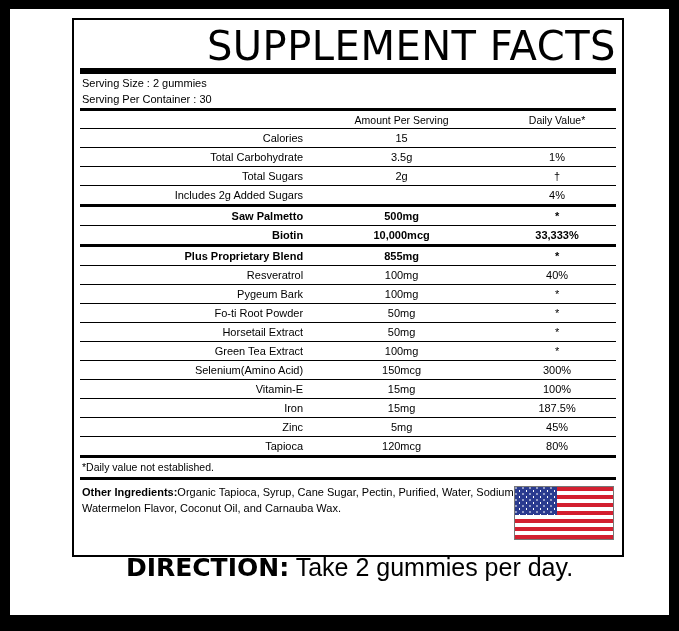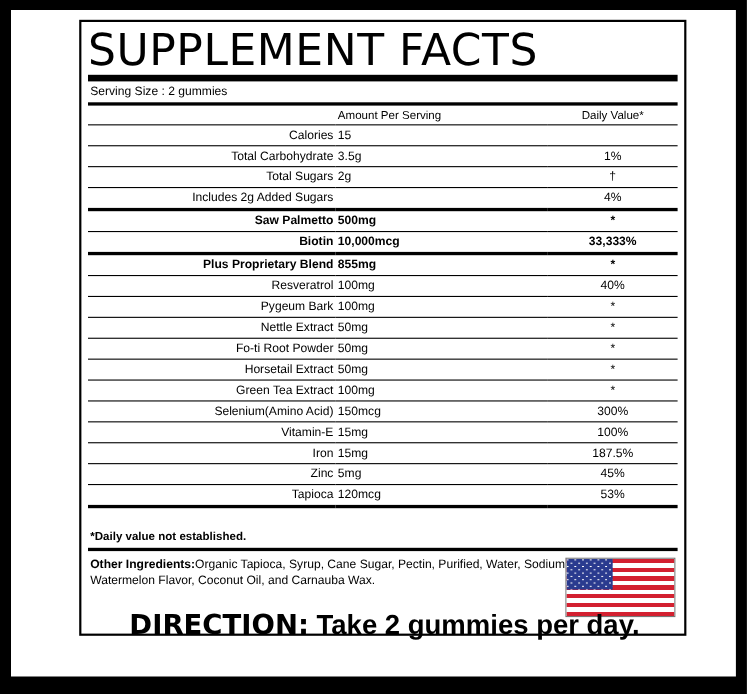--- a/index.html
+++ b/index.html
@@ -41,21 +41,21 @@
     box-sizing: border-box;
     border: 2px solid #000;
     background: #fff;
     padding: 4px 6px 6px 6px;
   }
   .title {
     font-family: "DejaVu Sans", sans-serif;
     font-size: 40px;
     letter-spacing: 0.5px;
     font-weight: 400;
-    text-align: left;
+    text-align: right;
     line-height: 1.02;
     margin: 2px 0 1px 0;
     white-space: nowrap;
   }
   .rule-heavy {
     border-bottom: 6px solid #000;
     margin: 1px 0 2px 0;
   }
   .rule-med {
     border-bottom: 3px solid #000;
@@ -69,34 +69,33 @@
     width: 100%;
     border-collapse: collapse;
     font-size: 11px;
   }
   table.facts td {
     padding: 3px 2px 3px 2px;
     vertical-align: bottom;
     border-bottom: 1px solid #000;
   }
   td.c-name { text-align: right; width: 42%; padding-left: 2px;}
-  td.c-amt  { width: 36%; }
+  td.c-amt  { text-align: center; width: 36%; }
   td.c-dv   { text-align: center; width: 22%; padding-right: 2px;}
   tr.hdr td {
     border-bottom: 1px solid #000;
     font-size: 10.5px;
     padding-bottom: 2px;
   }
   tr.thick td { border-bottom: 3px solid #000; margin-left: 18px; }
   tr.bold td { font-weight: bold; }
   .footnote {
     font-size: 10.5px;
-    padding: 20px 0 4px 2px;
+    padding: 3px 0 4px 2px;
     border-bottom: 3px solid #000;
-    font-weight: bold;
   }
   .other {
     font-size: 11px;
     line-height: 1.45;
     padding: 5px 2px 6px 2px;
     position: relative;
     min-height: 58px;
   }
   .other b { font-weight: bold; }
   .flag {
@@ -141,35 +140,36 @@
     top: 535px;
     text-align: center;
     font-size: 25px;
     white-space: nowrap;
   }
   .direction .lead {
     font-weight: bold;
     font-family: "DejaVu Sans", sans-serif;
   }
   .direction .rest {
-    font-weight: bold;
+    font-weight: normal;
   }
 </style>
 </head>
 <body>
 
 <div class="page-frame">
   <div class="inner">
 
     <div class="panel">
 
       <div class="title">SUPPLEMENT FACTS</div>
       <div class="rule-heavy"></div>
 
       <div class="serving">Serving Size : 2 gummies</div>
+      <div class="serving" style="padding-top:0;">Serving Per Container : 30</div>
       <div class="rule-med"></div>
 
       <table class="facts">
         <tbody>
           <tr class="hdr">
             <td class="c-name"></td>
             <td class="c-amt">Amount Per Serving</td>
             <td class="c-dv">Daily Value*</td>
           </tr>
 
@@ -215,25 +215,20 @@
             <td class="c-name">Resveratrol</td>
             <td class="c-amt">100mg</td>
             <td class="c-dv">40%</td>
           </tr>
           <tr>
             <td class="c-name">Pygeum Bark</td>
             <td class="c-amt">100mg</td>
             <td class="c-dv">*</td>
           </tr>
           <tr>
-            <td class="c-name">Nettle Extract</td>
-            <td class="c-amt">50mg</td>
-            <td class="c-dv">*</td>
-          </tr>
-          <tr>
             <td class="c-name">Fo-ti Root Powder</td>
             <td class="c-amt">50mg</td>
             <td class="c-dv">*</td>
           </tr>
           <tr>
             <td class="c-name">Horsetail Extract</td>
             <td class="c-amt">50mg</td>
             <td class="c-dv">*</td>
           </tr>
           <tr>
@@ -257,21 +252,21 @@
             <td class="c-dv">187.5%</td>
           </tr>
           <tr>
             <td class="c-name">Zinc</td>
             <td class="c-amt">5mg</td>
             <td class="c-dv">45%</td>
           </tr>
           <tr class="thick">
             <td class="c-name">Tapioca</td>
             <td class="c-amt">120mcg</td>
-            <td class="c-dv">53%</td>
+            <td class="c-dv">80%</td>
           </tr>
         </tbody>
       </table>
 
       <div class="footnote">*Daily value not established.</div>
 
       <div class="other">
         <b>Other Ingredients:</b><span>Organic Tapioca, Syrup, Cane Sugar, Pectin, Purified, Water, Sodium Citrate, Natural Watermelon Flavor, Coconut Oil, and Carnauba Wax.</span>
         <div class="flag">
           <div class="stripes"></div>

